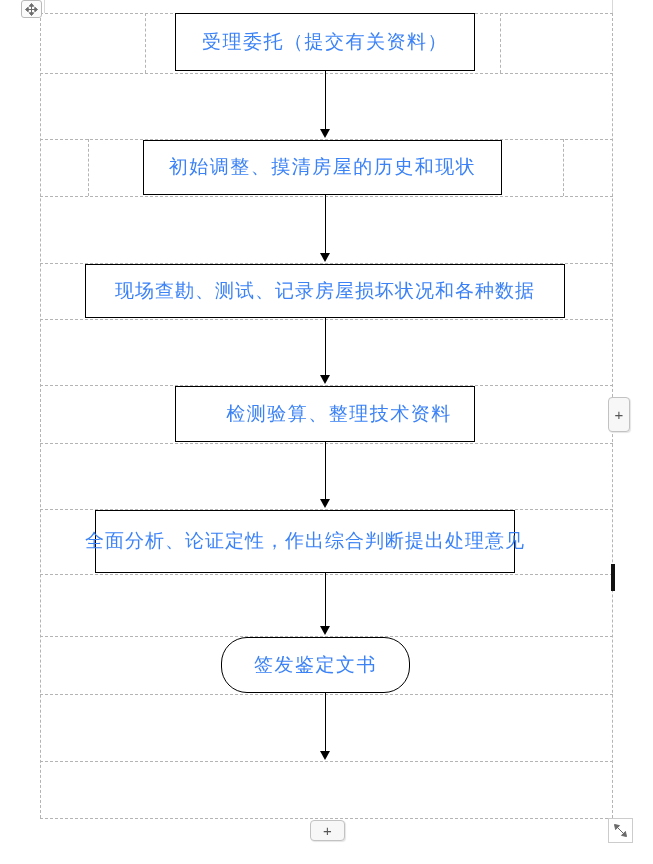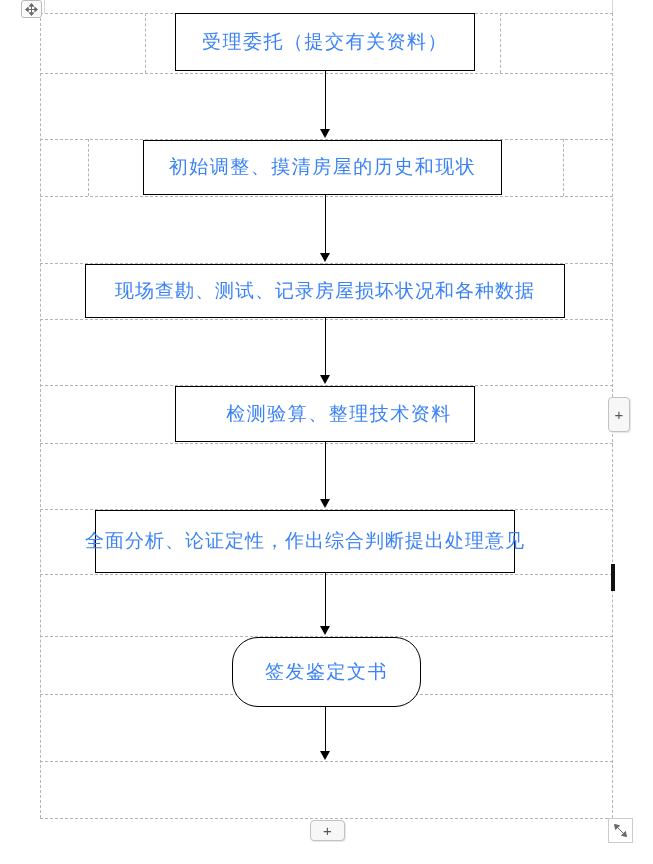--- a/index.html
+++ b/index.html
@@ -216,21 +216,21 @@
   </div>
 
   <div class="flow-box" style="left:175px; top:386px; width:300px; height:56px;padding-left:28px;">
     <span class="bx-label">检测验算、整理技术资料</span>
   </div>
 
   <div class="flow-box wide" style="left:75px; top:510px; width:420px; height:63px;margin-left:20px;">
     <span class="bx-label">全面分析、论证定性，作出综合判断提出处理意见</span>
   </div>
 
-  <div class="flow-box" style="left:232px; top:637px; width:189px; height:70px;border-radius:26px;">
+  <div class="flow-box" style="left:221px; top:637px; width:189px; height:56px;border-radius:26px;">
     <span class="bx-label">签发鉴定文书</span>
   </div>
 
 
   <div class="tbl-move-handle" style="left:21px; top:0px;">
     <svg width="13" height="13" viewBox="0 0 13 13">
       <g stroke="#6b6b6b" stroke-width="1" fill="#6b6b6b">
         <line x1="6.5" y1="2" x2="6.5" y2="11" stroke-width="1"></line>
         <line x1="2" y1="6.5" x2="11" y2="6.5" stroke-width="1"></line>
         <polygon points="6.5,0.5 4.3,3.2 8.7,3.2"></polygon>

